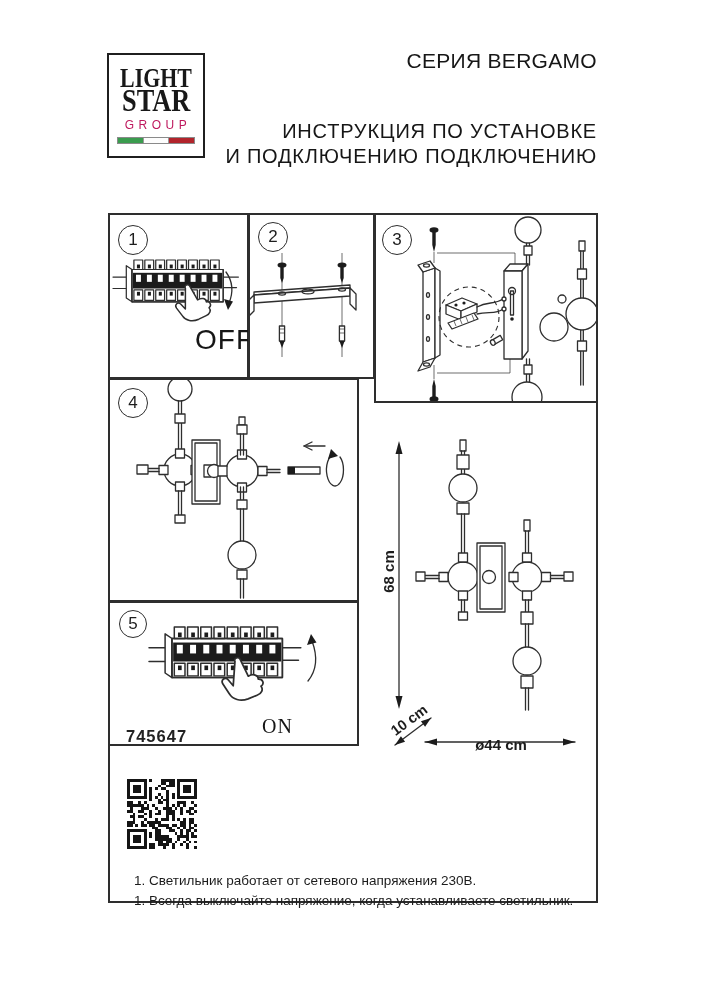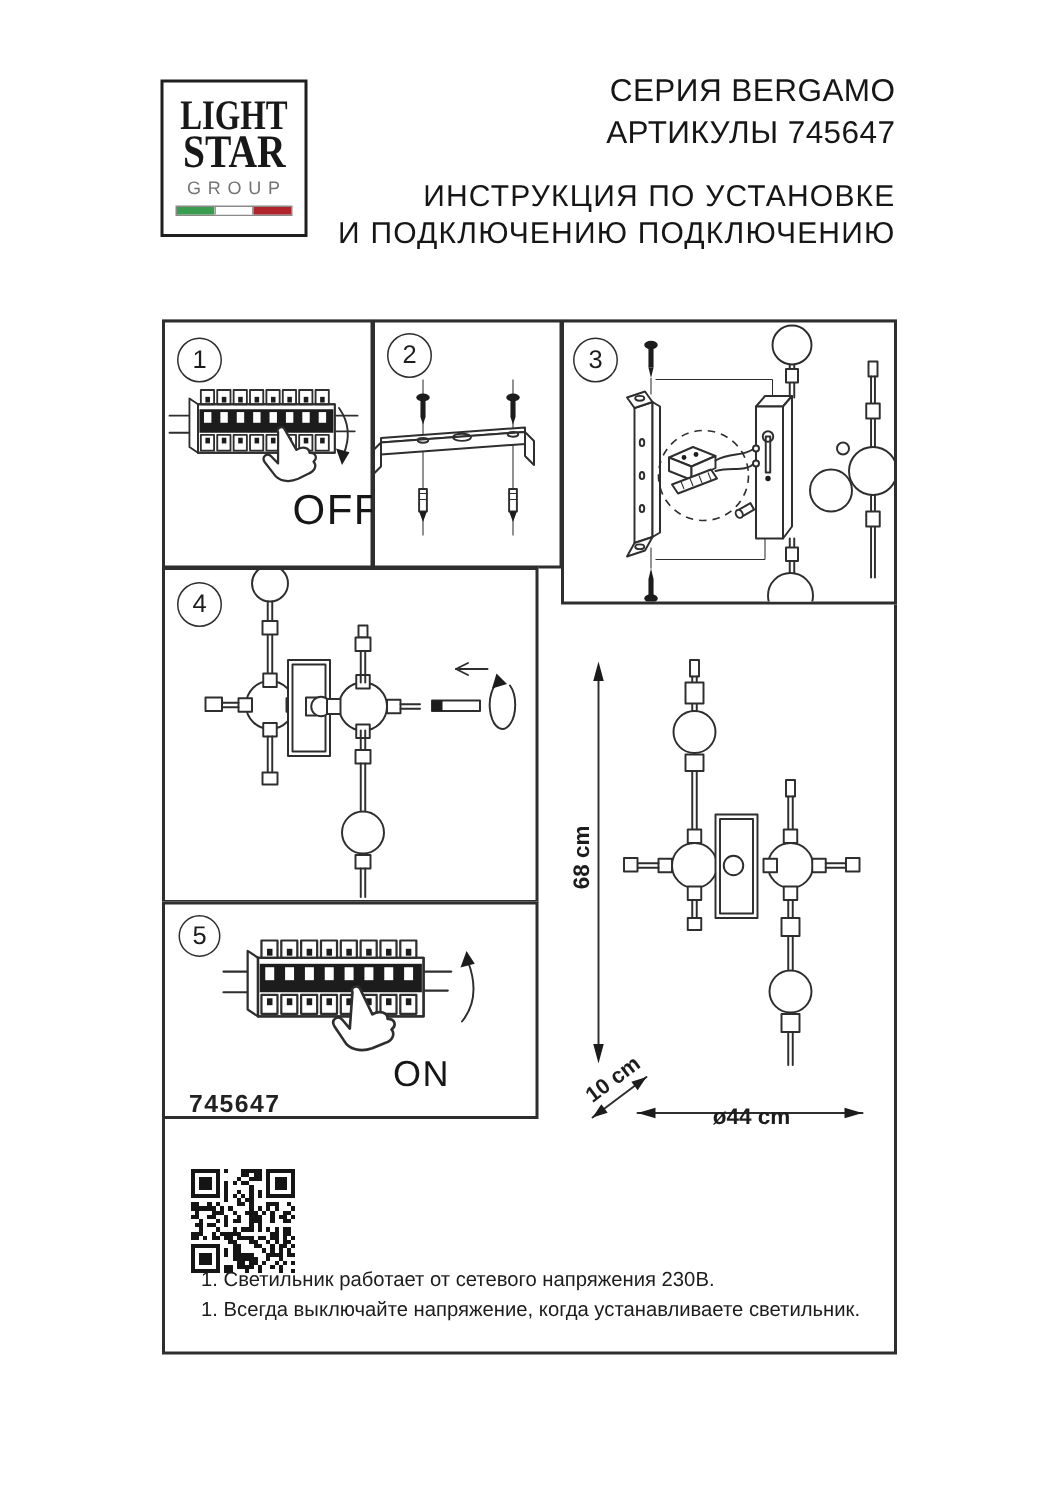--- a/index.html
+++ b/index.html
@@ -7,21 +7,21 @@
         font-family:"Liberation Sans",sans-serif;color:#1d1d1d;}
   .abs{position:absolute;}
   
   .logo-box{left:107px;top:53px;width:98px;height:105px;border:2px solid #1f1f1f;
             box-sizing:border-box;display:flex;flex-direction:column;align-items:center;
             justify-content:center;background:#fff;}
   .logo-word{font-family:"Liberation Serif",serif;font-weight:700;color:#181818;
              line-height:0.8;white-space:nowrap;}
   .logo-light{font-size:28px;transform:scaleX(0.78);}
   .logo-star{font-size:31px;transform:scaleX(0.85);}
-  .logo-group{font-size:12px;letter-spacing:4.5px;color:#737373;margin-top:4px;
+  .logo-group{font-size:12px;letter-spacing:4.5px;color:#be185d;margin-top:4px;
               padding-left:4px;white-space:nowrap;}
   .flag{margin-top:5px;width:78px;height:7px;display:flex;border:1px solid #8a8a8a;box-sizing:border-box;}
   .flag span{flex:1;}
   .flag .mid{border-left:1px solid #9a9a9a;border-right:1px solid #9a9a9a;background:#fdfdfd;}
   .hdr-block{right:110px;text-align:right;font-weight:400;color:#161616;}
   .hdr-series{top:47px;font-size:21px;line-height:28px;letter-spacing:0.3px;}
   .hdr-title{top:119px;font-size:20px;line-height:25px;letter-spacing:0.8px;}
   
   .frame,.panel{border:2px solid #2e2e2e;box-sizing:border-box;background:#fff;}
   .frame{left:108px;top:213px;width:490px;height:690px;background:transparent;}
@@ -34,21 +34,21 @@
   .s{stroke:#2e2e2e;stroke-width:1.3;fill:none;stroke-linecap:round;stroke-linejoin:round;}
   .sw{stroke:#2e2e2e;stroke-width:1.3;fill:#fff;stroke-linejoin:round;}
   .f{fill:#1c1c1c;stroke:none;}
   .wf{fill:#fff;stroke:none;}
   .thin{stroke:#2e2e2e;stroke-width:0.7;fill:none;}
   .dash{stroke:#2e2e2e;stroke-width:1.1;fill:none;stroke-dasharray:5 4;}
   
   .dim-label{position:absolute;font-size:15px;font-weight:700;color:#1d1d1d;text-align:center;}
   
   .article-code{left:126px;top:727px;font-size:16.5px;font-weight:700;letter-spacing:1px;color:#222;}
-  .note{left:134px;font-size:13.5px;color:#1c1c1c;}
+  .note{left:134px;font-size:13.5px;color:#1c1c1c;margin-top:28px;}
 </style>
 </head>
 <body>
 
 <div class="page">
 
   <svg width="0" height="0" style="position:absolute" aria-hidden="true">
     <defs>
       <g id="breaker-unit">
         <line class="s" x1="-20" y1="18" x2="-6" y2="18"></line>
@@ -115,21 +115,20 @@
     <div class="logo-group">GROUP</div>
     <div class="flag">
       <span style="background: rgb(58, 156, 78);"></span>
       <span class="mid"></span>
       <span style="background: rgb(178, 36, 43);"></span>
     </div>
   </div>
 
   <div class="abs hdr-block hdr-series">
     <div>СЕРИЯ BERGAMO</div>
-    <div>АРТИКУЛЫ 745647</div>
   </div>
   <div class="abs hdr-block hdr-title">
     <div>ИНСТРУКЦИЯ ПО УСТАНОВКЕ</div>
     <div>И ПОДКЛЮЧЕНИЮ ПОДКЛЮЧЕНИЮ</div>
   </div>
 
   <div class="abs frame"></div>
 
   <div class="abs panel" style="left:108px;top:213px;width:141px;height:166px;">
     <svg width="137" height="162" viewBox="0 0 137 162">
@@ -317,21 +316,21 @@
   <div class="abs panel" style="left:108px;top:601px;width:251px;height:145px;">
     <svg width="247" height="141" viewBox="0 0 247 141">
       <use href="#breaker-unit" transform="translate(62,24) scale(1.15)"></use>
       <use href="#hand-unit" transform="translate(127,56) rotate(-10) scale(1.35)"></use>
       <path class="s" d="M198,78 Q211,62 202,38"></path>
       <polygon class="f" points="201,31 197,42 206.5,39.5"></polygon>
     </svg>
     <div class="step-circle" style="left:9px;top:7px;width:28px;height:28px;">
       <span>5</span>
     </div>
-    <div class="switch-label" style="left:152px;top:100px;font-size:24px;">ON</div>
+    <div class="switch-label" style="left:152px;top:112px;font-size:20px;font-family:Liberation Serif, serif;">ON</div>
   </div>
 
   <svg class="abs" style="left:358px;top:402px;" width="240" height="360" viewBox="0 0 240 360">
 
     <line class="s" x1="41" y1="44" x2="41" y2="302"></line>
     <polygon class="f" points="41,39 37.5,52 44.5,52"></polygon>
     <polygon class="f" points="41,307 37.5,294 44.5,294"></polygon>
 
     <rect class="sw" x="102" y="38" width="6" height="11"></rect>
     <line class="s" x1="103.5" y1="49" x2="103.5" y2="72"></line>

